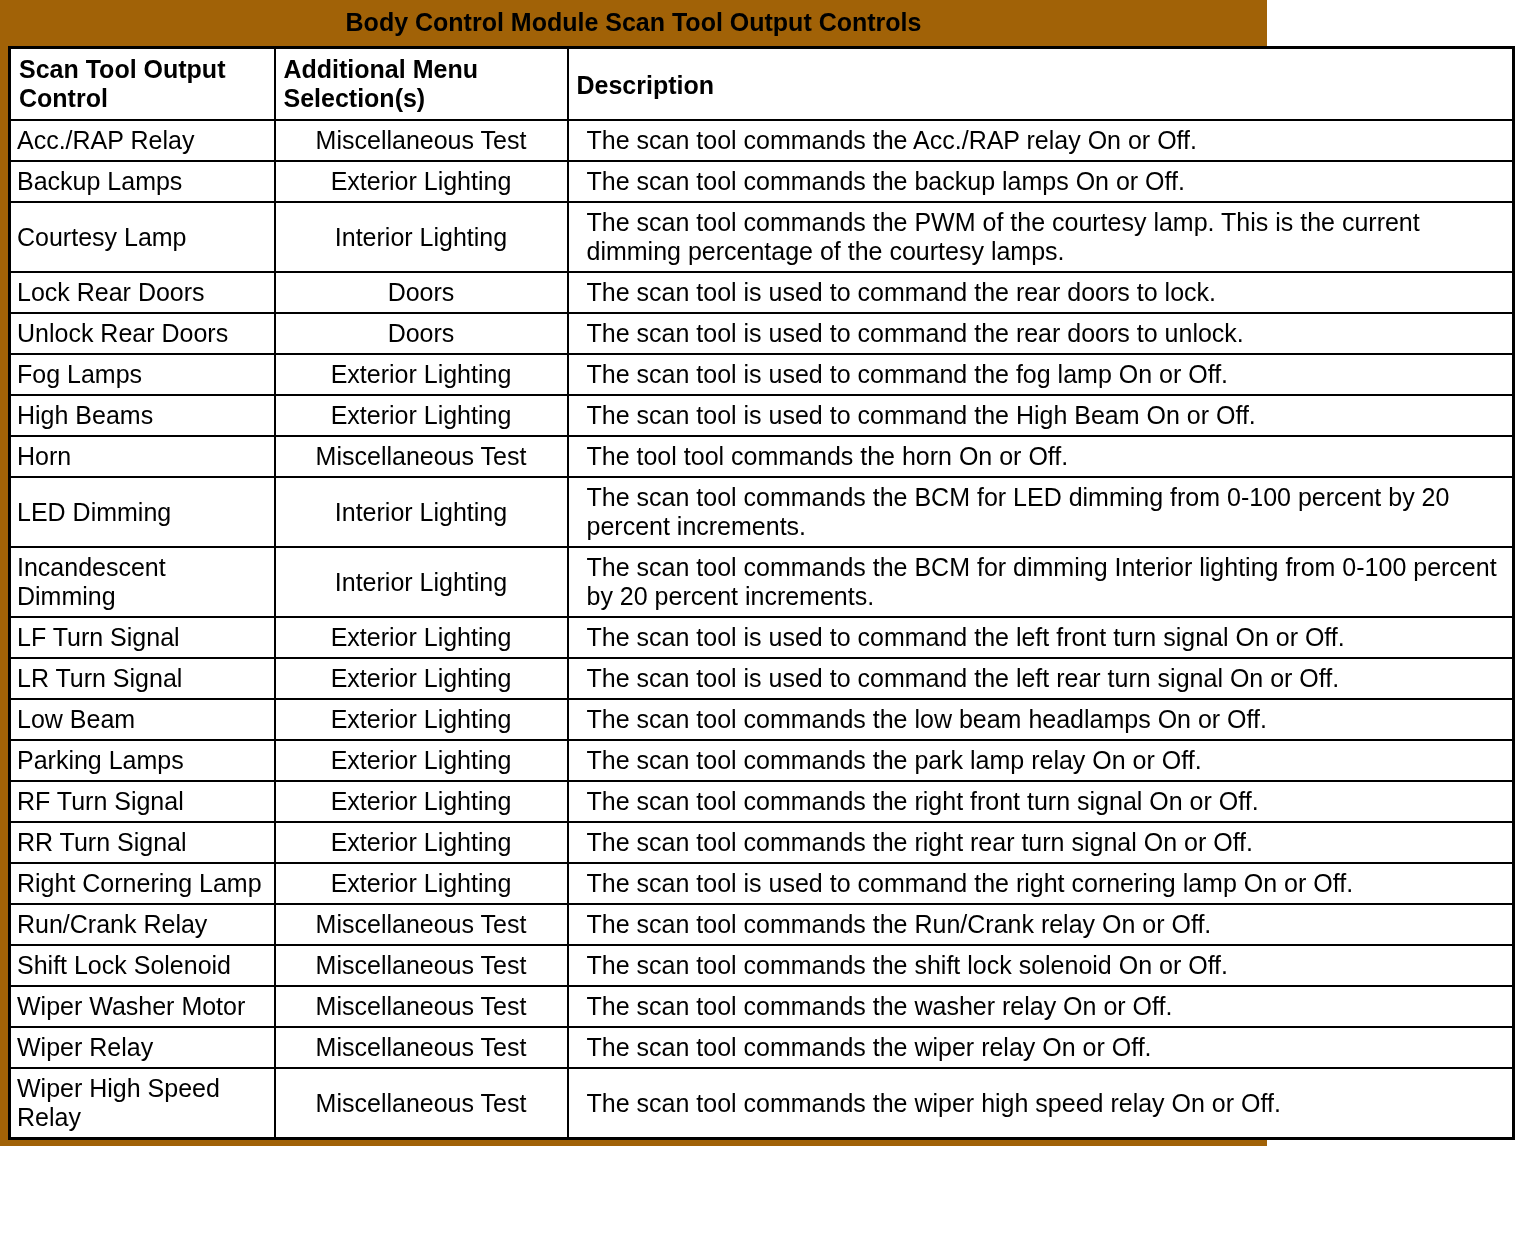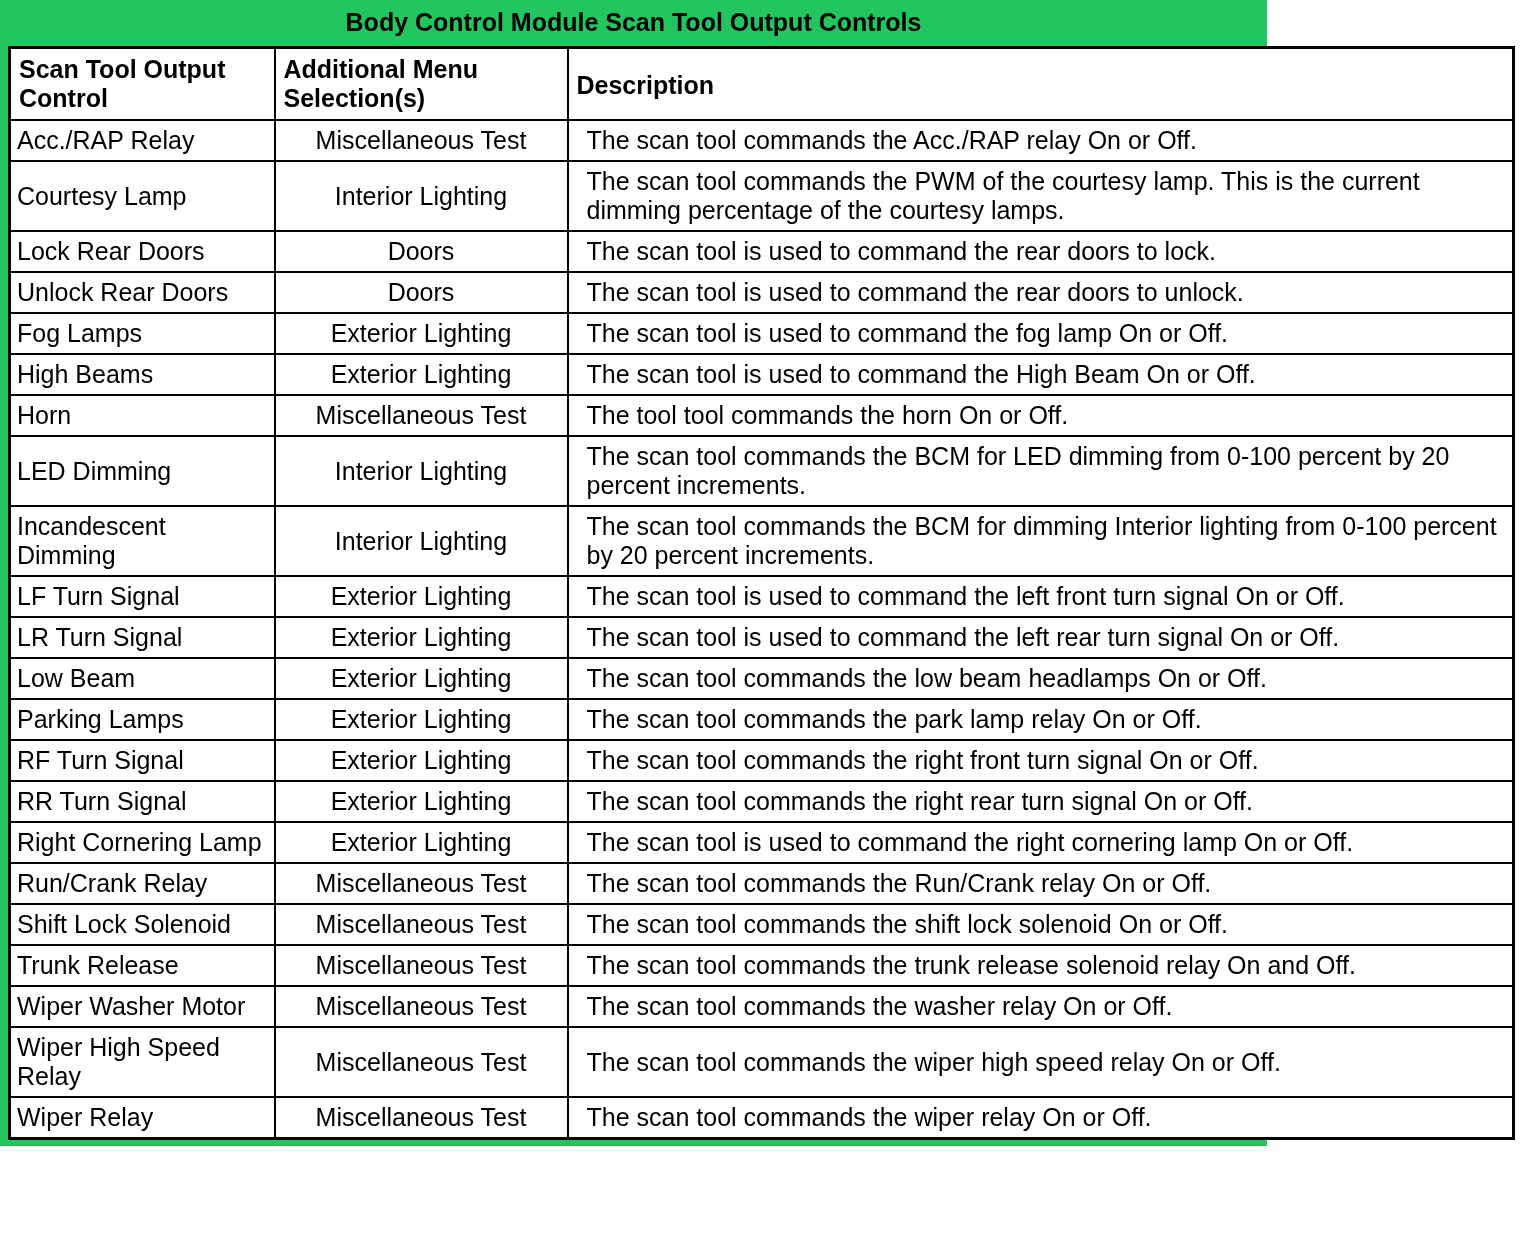--- a/index.html
+++ b/index.html
@@ -6,21 +6,21 @@
     margin: 0;
     padding: 0;
     background: #ffffff;
     color: #000000;
     font-family: "Liberation Sans", sans-serif;
   }
   .page {
     width: 1267px;
     box-sizing: border-box;
     padding: 4px 8px 6px 8px;
-    background: #22c55e;
+    background: #a16207;
   }
   .title {
     text-align: center;
     font-size: 25px;
     font-weight: bold;
     margin: 4px 0 9px 0;
     letter-spacing: 0px;
   }
   table.data-table {
     border-collapse: collapse;
@@ -82,20 +82,25 @@
         <th class="th-desc">Description</th>
       </tr>
     </thead>
     <tbody>
         <tr>
           <td class="col-control">Acc./RAP Relay</td>
           <td class="col-menu">Miscellaneous Test</td>
           <td class="col-desc">The scan tool commands the Acc./RAP relay On or Off.</td>
         </tr>
         <tr>
+          <td class="col-control">Backup Lamps</td>
+          <td class="col-menu">Exterior Lighting</td>
+          <td class="col-desc">The scan tool commands the backup lamps On or Off.</td>
+        </tr>
+        <tr>
           <td class="col-control">Courtesy Lamp</td>
           <td class="col-menu">Interior Lighting</td>
           <td class="col-desc">The scan tool commands the PWM of the courtesy lamp. This is the current dimming percentage of the courtesy lamps.</td>
         </tr>
         <tr>
           <td class="col-control">Lock Rear Doors</td>
           <td class="col-menu">Doors</td>
           <td class="col-desc">The scan tool is used to command the rear doors to lock.</td>
         </tr>
         <tr>
@@ -167,34 +172,29 @@
           <td class="col-control">Run/Crank Relay</td>
           <td class="col-menu">Miscellaneous Test</td>
           <td class="col-desc">The scan tool commands the Run/Crank relay On or Off.</td>
         </tr>
         <tr>
           <td class="col-control">Shift Lock Solenoid</td>
           <td class="col-menu">Miscellaneous Test</td>
           <td class="col-desc">The scan tool commands the shift lock solenoid On or Off.</td>
         </tr>
         <tr>
-          <td class="col-control">Trunk Release</td>
-          <td class="col-menu">Miscellaneous Test</td>
-          <td class="col-desc">The scan tool commands the trunk release solenoid relay On and Off.</td>
-        </tr>
-        <tr>
           <td class="col-control">Wiper Washer Motor</td>
           <td class="col-menu">Miscellaneous Test</td>
           <td class="col-desc">The scan tool commands the washer relay On or Off.</td>
         </tr>
         <tr>
+          <td class="col-control">Wiper Relay</td>
+          <td class="col-menu">Miscellaneous Test</td>
+          <td class="col-desc">The scan tool commands the wiper relay On or Off.</td>
+        </tr>
+        <tr>
           <td class="col-control">Wiper High Speed Relay</td>
           <td class="col-menu">Miscellaneous Test</td>
           <td class="col-desc">The scan tool commands the wiper high speed relay On or Off.</td>
-        </tr>
-        <tr>
-          <td class="col-control">Wiper Relay</td>
-          <td class="col-menu">Miscellaneous Test</td>
-          <td class="col-desc">The scan tool commands the wiper relay On or Off.</td>
         </tr>
       </tbody>
   </table>
 </div>
 
 </body></html>

